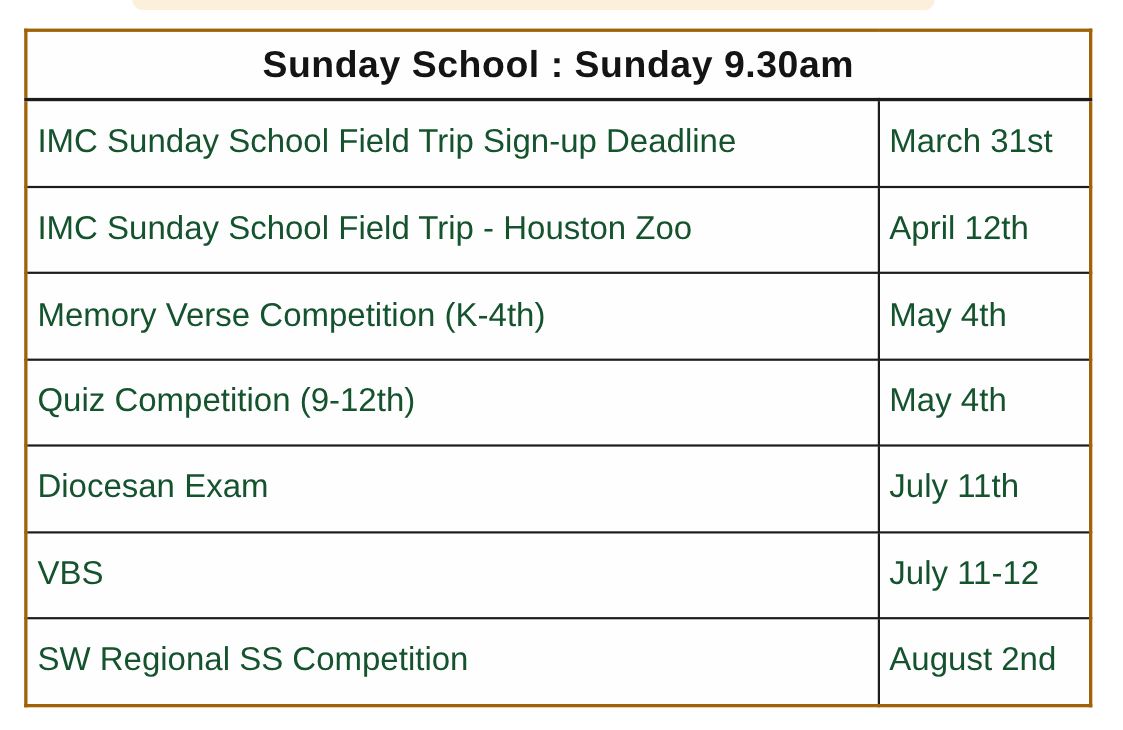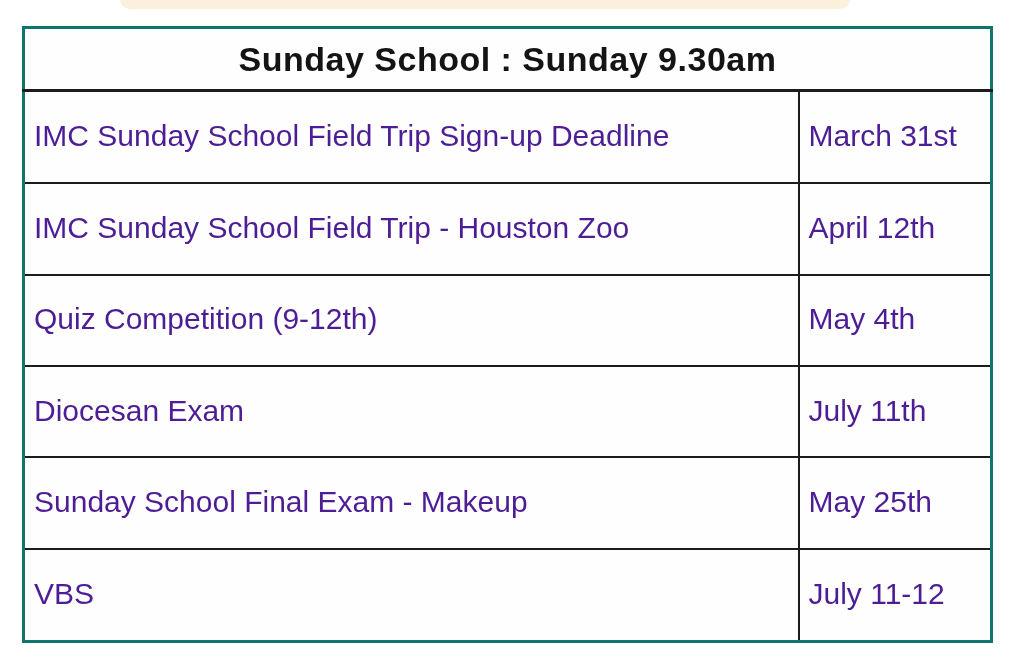--- a/index.html
+++ b/index.html
@@ -24,41 +24,41 @@
   }
   .schedule-table {
     position: absolute;
     left: 22px;
     top: 26px;
     width: 971px;
     height: 617px;
     border-collapse: collapse;
     table-layout: fixed;
     background: #fefefe;
-    border: 3px solid #0f766e;
+    border: 3px solid #a16207;
   }
   .schedule-table th,
   .schedule-table td {
     border: 2px solid #1c1c1c;
     overflow: hidden;
     white-space: nowrap;
   }
   .schedule-table th {
     height: 58px;
     font-size: 34px;
     font-weight: bold;
     letter-spacing: 0.5px;
     text-align: center;
     vertical-align: middle;
     color: #141414;
     border-bottom-width: 3px;
   }
   .schedule-table td {
     font-size: 30px;
-    color: #4c1d95;
+    color: #14532d;
     vertical-align: middle;
     padding: 0 0 2px 9px;
   }
   .date-cell {
     padding-left: 10px;
   }
 </style>
 </head>
 <body>
 
@@ -78,37 +78,41 @@
   <tr>
     <td class="event-cell">IMC Sunday School Field Trip Sign-up Deadline</td>
     <td class="date-cell">March 31st</td>
   </tr>
 
   <tr>
     <td class="event-cell">IMC Sunday School Field Trip - Houston Zoo</td>
     <td class="date-cell">April 12th</td>
   </tr>
 
+  <tr>
+    <td class="event-cell">Memory Verse Competition (K-4th)</td>
+    <td class="date-cell">May 4th</td>
+  </tr>
 
   <tr>
     <td class="event-cell">Quiz Competition (9-12th)</td>
     <td class="date-cell">May 4th</td>
   </tr>
 
   <tr>
     <td class="event-cell">Diocesan Exam</td>
     <td class="date-cell">July 11th</td>
   </tr>
 
 
-  <tr>
-    <td class="event-cell">Sunday School Final Exam - Makeup</td>
-    <td class="date-cell">May 25th</td>
-  </tr>
 
 
   <tr>
     <td class="event-cell">VBS</td>
     <td class="date-cell">July 11-12</td>
   </tr>
 
+  <tr>
+    <td class="event-cell">SW Regional SS Competition</td>
+    <td class="date-cell">August 2nd</td>
+  </tr>
 </tbody>
 </table>
 
 </body></html>

